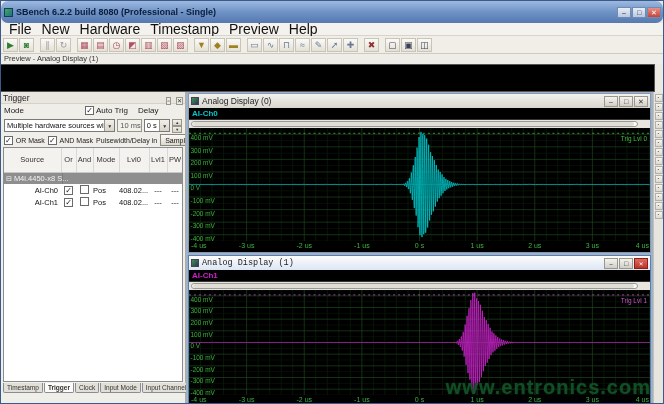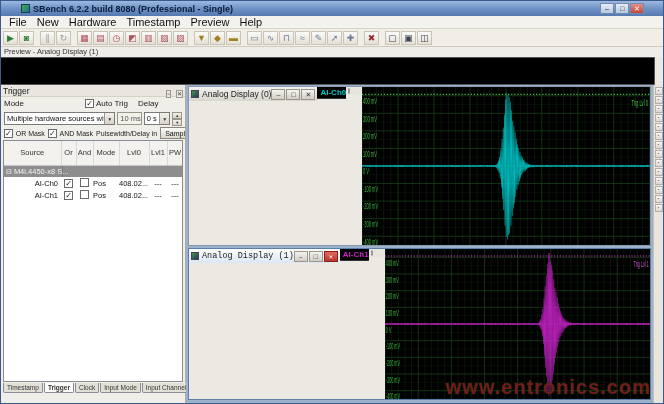--- a/index.html
+++ b/index.html
@@ -1,33 +1,33 @@
 <!DOCTYPE html>
 <html><head>
 <meta charset="utf-8">
 <style>
   * { box-sizing: border-box; margin: 0; padding: 0; }
   body { font-family: "Liberation Sans", sans-serif; background:#888; }
   .app { width:664px; height:404px; border:1px solid #3a5a8c; background:#ece9e2;
          display:flex; flex-direction:column; overflow:hidden; position:relative; }
 
   
-  .titlebar { height:15px; background:linear-gradient(180deg,#9db9e0 0%,#6f93c6 50%,#5578b0 100%);
-              display:flex; align-items:center; padding:0 19px; flex:0 0 auto; }
+  .titlebar { height:22px; background:linear-gradient(180deg,#9db9e0 0%,#6f93c6 50%,#5578b0 100%);
+              display:flex; align-items:center; padding:0 2px; flex:0 0 auto;border-radius:7px; }
   .app-icon { width:9px; height:9px; margin:0 3px 0 1px;
               background:linear-gradient(135deg,#3fae4a,#1f6f8f); border:1px solid #1a3a5a; }
   .title-text { font-size:9px; color:#0b1c3a; font-weight:bold; flex:1; white-space:nowrap; overflow:hidden; }
   .win-btns { display:flex; gap:1px; }
   .wbtn { width:14px; height:11px; font-size:7px; line-height:10px; text-align:center;
           background:linear-gradient(#e8eef8,#b8c8e0); border:1px solid #718bb0; color:#223; }
   .wbtn.close { background:linear-gradient(#e89088,#c44438); color:#fff; }
 
   
   .menubar { height:13px; background:#f4f2ee; border-bottom:1px solid #d8d4cc; display:flex; align-items:center; padding-left:3px; flex:0 0 auto; }
-  .menu-item { font-size:11px; color:#111; padding:0 5px; }
+  .menu-item { font-size:14px; color:#111; padding:0 5px; }
   .toolbar { height:18px; background:#f1eee8; border-bottom:1px solid #cfcabf; display:flex; align-items:center; padding-left:2px; flex:0 0 auto; }
   .tgroup { display:flex; gap:1px; margin-right:6px; }
   .tbtn { width:15px; height:14px; font-size:9px; line-height:12px; text-align:center;
           background:linear-gradient(#fafaf7,#e4e0d6); border:1px solid #c9c4b8; overflow:hidden; }
 
   
   .preview-label { height:10px; background:#efede8; font-size:7.5px; color:#333; padding-left:3px; line-height:10px; flex:0 0 auto; }
   .preview-strip { height:28px; background:#000; margin-right:8px; flex:0 0 auto; border:1px solid #555; border-left:none; }
 
   
@@ -74,21 +74,21 @@
   tr.group td { background:#8e8e8e; color:#f4f4f4; padding-left:2px;
                 background-image:linear-gradient(90deg,#8e8e8e 58px,#7c7c7c 58px,#7c7c7c 59px,#8e8e8e 59px); }
   .expander { display:inline-block; font-size:7px; margin-right:2px; }
   .bottom-tabs { display:flex; height:14px; align-items:flex-start; padding-left:2px; margin-top:1px; }
   .btab { font-size:6.5px; padding:1px 3px; border:1px solid #8a8c94; border-top:none; background:#e2dfd7; color:#333;
           border-radius:0 0 2px 2px; margin-right:1px; white-space:nowrap; }
   .btab.active { background:#fcfbf8; font-weight:bold; }
 
   
   .mdi { flex:1; background:#9cb2cc; position:relative; padding:1px 2px; min-width:0; }
-  .disp-win { height:160px; background:#ece9e2; border:1px solid #8a97ac; display:flex; flex-direction:row; margin-bottom:2px; }
+  .disp-win { height:160px; background:#ece9e2; border:1px solid #8a97ac; display:flex; flex-direction:column; margin-bottom:2px; }
   .disp-win.active { height:152px; border-color:#5a7faa; margin-bottom:0; }
   .disp-titlebar { height:14px; display:flex; align-items:center; padding:0 2px; flex:0 0 auto;
                    background:linear-gradient(#f2f1ee,#d9d6cf); }
   .disp-win.active .disp-titlebar { background:linear-gradient(#fdfdfd 0%,#dce6f4 100%);font-family:Liberation Mono, monospace; }
   .disp-icon { width:8px; height:8px; background:linear-gradient(135deg,#4a8f4a,#203a60); border:1px solid #445; margin-right:3px; }
   .disp-title { font-size:8.5px; color:#222; flex:1; white-space:nowrap; overflow:hidden; }
   .disp-btns { display:flex; gap:1px; }
   .dbtn { width:14px; height:11px; font-size:7px; line-height:10px; text-align:center;
           background:linear-gradient(#f4f3f0,#d2cec6); border:1px solid #9a968c; color:#333; }
   .disp-win.active .dbtn.close { background:linear-gradient(#e06a60,#bc3428); color:#fff; border-color:#8c2018; }
@@ -485,21 +485,21 @@
             <span style="color: rgb(60, 181, 60); left: 25%;">-2 us</span>
             <span style="color: rgb(60, 181, 60); left: 37.5%;">-1 us</span>
             <span style="color: rgb(60, 181, 60); left: 50%;">0 s</span>
             <span style="color: rgb(60, 181, 60); left: 62.5%;">1 us</span>
             <span style="color: rgb(60, 181, 60); left: 75%;">2 us</span>
             <span style="color: rgb(60, 181, 60); left: 87.5%;">3 us</span>
             <span class="edge-r" style="color: rgb(60, 181, 60); right: 1px;">4 us</span>
           </div>
       </div>
 
-      <div class="watermark" style="color: #7f1d1d;">www.entronics.com</div>
+      <div class="watermark" style="color: #14532d;">www.entronics.com</div>
     </div>
 
     <div class="right-strip">
         <span class="rbtn">▪</span>
         <span class="rbtn">▪</span>
         <span class="rbtn">▪</span>
         <span class="rbtn">▪</span>
         <span class="rbtn">▪</span>
         <span class="rbtn">▪</span>
         <span class="rbtn">▪</span>

